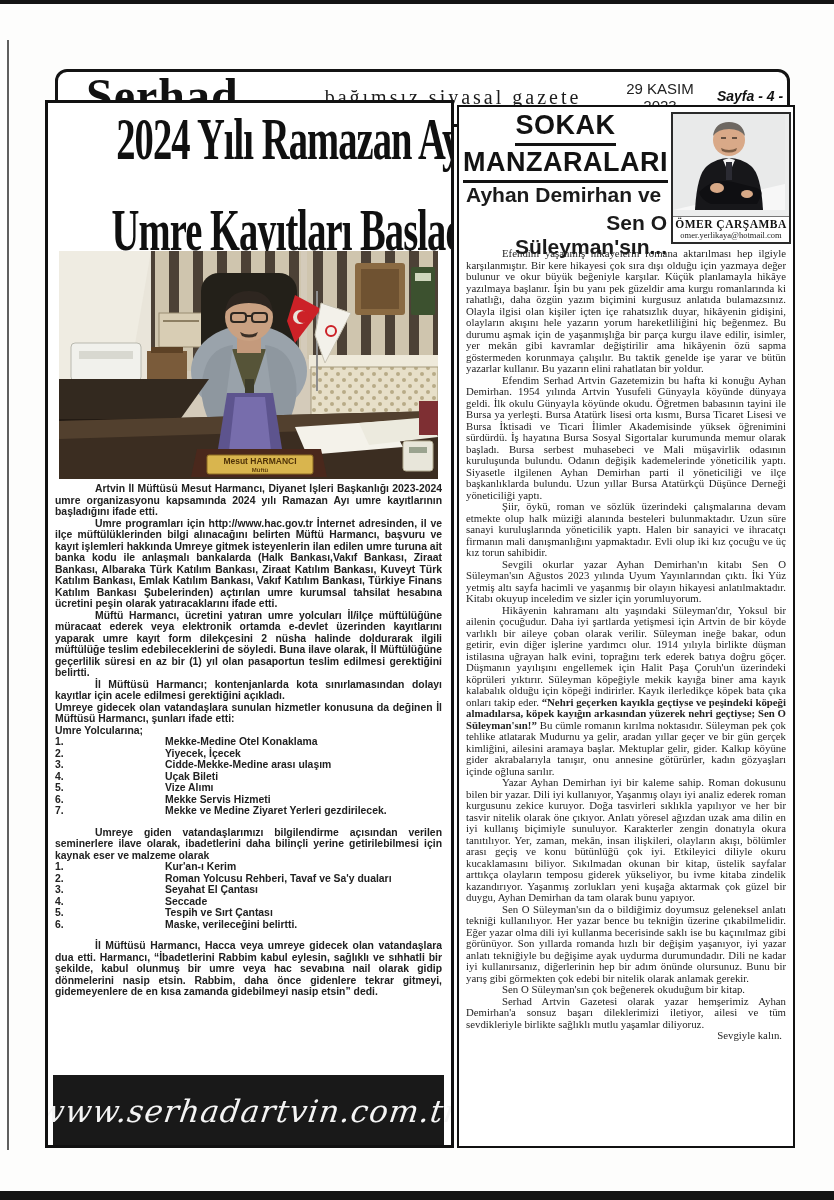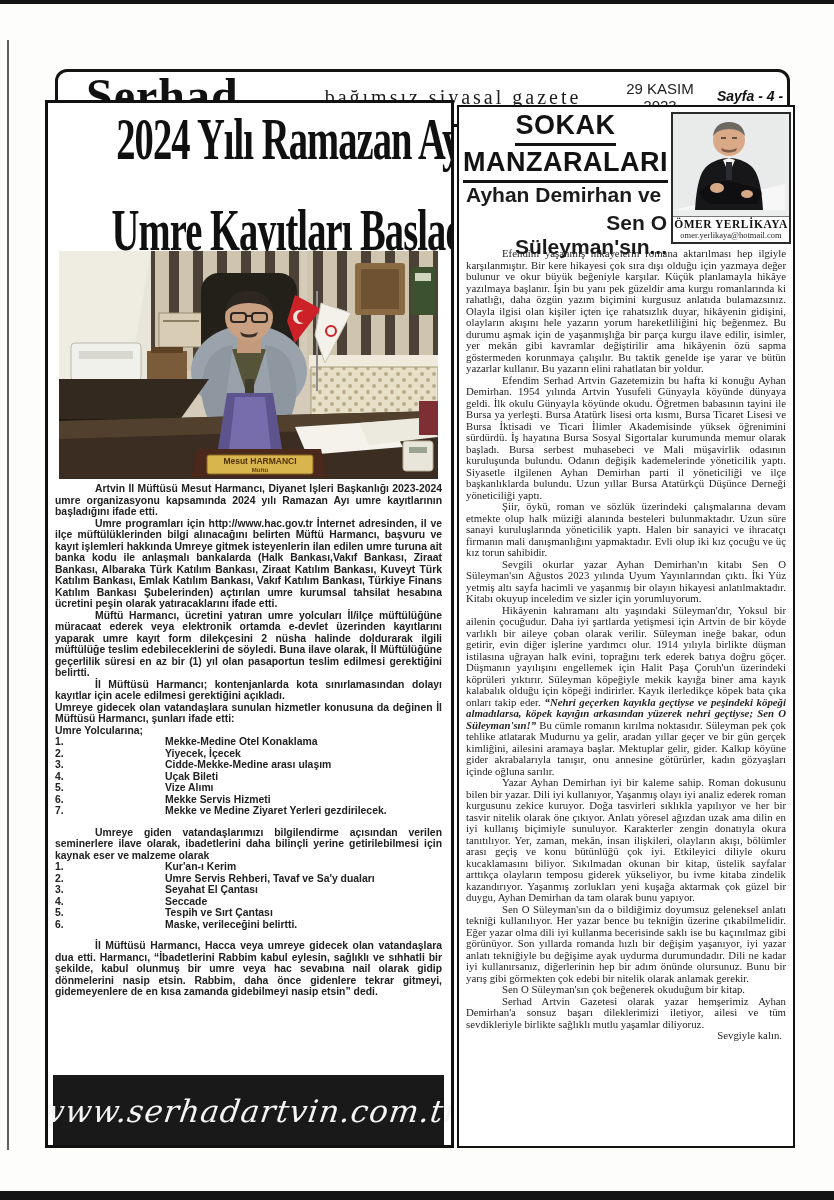--- a/index.html
+++ b/index.html
@@ -39,21 +39,21 @@
   .col-title{position:absolute;left:4px;top:2px;width:205px;text-align:center;font-family:"Liberation Sans",sans-serif;font-weight:bold;color:#131313;}
   .col-title .t1,.col-title .t2{display:inline-block;font-size:27px;letter-spacing:.5px;border-bottom:3px solid #131313;padding-bottom:1px;line-height:33px;}
   .col-sub1{position:absolute;left:7px;top:76px;font-family:"Liberation Sans",sans-serif;font-weight:bold;font-size:21px;color:#1b1b1b;}
   .col-sub2{position:absolute;left:0px;top:104px;width:208px;text-align:right;font-family:"Liberation Sans",sans-serif;font-weight:bold;font-size:21px;color:#1b1b1b;}
   .author-box{position:absolute;left:212px;top:5px;width:116px;height:128px;border:2px solid #2a2a2a;background:#eceded;overflow:hidden;}
   .author-caption{position:absolute;left:0;bottom:0;width:100%;background:#fff;border-top:1px solid #777;padding:1px 0 2px 0;text-align:center;}
   .author-name{font-family:"Liberation Serif",serif;font-weight:bold;font-size:11.5px;letter-spacing:.5px;color:#111;line-height:13px;}
   .author-mail{font-family:"Liberation Serif",serif;font-size:8.5px;color:#222;line-height:9px;}
   .right-body{position:absolute;left:7px;top:141px;width:320px;height:893px;font-family:"Liberation Serif",serif;font-size:10.8px;line-height:11.5px;color:#242424;text-align:justify;overflow:hidden;}
   .right-body p{margin:0;text-indent:36px;}
-  .quote{font-weight:bold;font-style:italic;margin-top:36px;}
+  .quote{font-weight:bold;margin-top:36px;}
   .signoff{text-align:right;text-indent:0 !important;padding-right:4px;}
 </style>
 </head>
 <body>
 
 <div class="page">
 
   <div class="edge-top"></div>
   <div class="edge-bottom"></div>
   <div class="edge-left"></div>
@@ -192,21 +192,21 @@
           <span class="ltxt">Mekke ve Medine Ziyaret Yerleri gezdirilecek.</span>
         </div>
       <div class="gap10"></div>
       <p>Umreye giden vatandaşlarımızı bilgilendirme açısından verilen seminerlere ilave olarak, ibadetlerini daha bilinçli yerine getirilebilmesi için kaynak eser ve malzeme olarak</p>
       <div class="lrow">
           <span class="lnum">1.</span>
           <span class="ltxt">Kur'an-ı Kerim</span>
         </div>
       <div class="lrow">
           <span class="lnum">2.</span>
-          <span class="ltxt">Umre Servis Rehberi, Tavaf ve Sa'y duaları</span>
+          <span class="ltxt">Roman Yolcusu Rehberi, Tavaf ve Sa'y duaları</span>
         </div>
       <div class="lrow">
           <span class="lnum">3.</span>
           <span class="ltxt">Seyahat El Çantası</span>
         </div>
       <div class="lrow">
           <span class="lnum">4.</span>
           <span class="ltxt">Seccade</span>
         </div>
       <div class="lrow">
@@ -248,21 +248,21 @@
         <ellipse cx="44" cy="74" rx="7" ry="5" fill="#d8a987"></ellipse>
         <ellipse cx="74" cy="80" rx="6" ry="4" fill="#d8a987"></ellipse>
 
         <circle cx="56" cy="26" r="16" fill="#d9a988"></circle>
         <path d="M40,22 q2,-14 16,-14 q14,0 16,14 q-5,-7 -16,-7 q-11,0 -16,7Z" fill="#6e6862"></path>
         <path d="M48,34 q4,2 8,2 q4,0 8,-2 l-1,3 q-7,3 -14,0Z" fill="#7a5b43"></path>
         <line x1="48" y1="24" x2="53" y2="24" stroke="#46392e" stroke-width="1.6"></line>
         <line x1="59" y1="24" x2="64" y2="24" stroke="#46392e" stroke-width="1.6"></line>
       </svg>
       <div class="author-caption">
-        <div class="author-name">ÖMER YERLİKAYA</div>
+        <div class="author-name">ÖMER ÇARŞAMBA</div>
         <div class="author-mail">omer.yerlikaya@hotmail.com</div>
       </div>
     </div>
 
     <div class="right-body">
       <p>Efendim yaşanmış hikayelerin romana aktarılması hep ilgiyle karşılanmıştır. Bir kere hikayesi çok sıra dışı olduğu için yazmaya değer bulunur ve okur büyük beğeniyle karşılar. Küçük planlamayla hikâye yazılmaya başlanır. İşin bu yanı pek güzeldir ama kurgu romanlarında ki rahatlığı, daha özgün yazım biçimini kurgusuz anlatıda bulamazsınız. Olayla ilgisi olan kişiler içten içe rahatsızlık duyar, hikâyenin gidişini, olayların akışını hele yazarın yorum hareketliliğini hiç beğenmez. Bu durumu aşmak için de yaşanmışlığa bir parça kurgu ilave edilir, isimler, yer mekân gibi kavramlar değiştirilir ama hikâyenin özü sapma göstermeden korunmaya çalışılır. Bu taktik genelde işe yarar ve bütün yazarlar kullanır. Bu yazarın elini rahatlatan bir yoldur.</p>
       <p>Efendim Serhad Artvin Gazetemizin bu hafta ki konuğu Ayhan Demirhan. 1954 yılında Artvin Yusufeli Günyayla köyünde dünyaya geldi. İlk okulu Günyayla köyünde okudu. Öğretmen babasının tayini ile Bursa ya yerleşti. Bursa Atatürk lisesi orta kısmı, Bursa Ticaret Lisesi ve Bursa İktisadi ve Ticari İlimler Akademisinde yüksek öğrenimini sürdürdü. İş hayatına Bursa Sosyal Sigortalar kurumunda memur olarak başladı. Bursa serbest muhasebeci ve Mali müşavirlik odasının kuruluşunda bulundu. Odanın değişik kademelerinde yöneticilik yaptı. Siyasetle ilgilenen Ayhan Demirhan parti il yöneticiliği ve ilçe başkanlıklarda bulundu. Uzun yıllar Bursa Atatürkçü Düşünce Derneği yöneticiliği yaptı.</p>
       <p>Şiir, öykü, roman ve sözlük üzerindeki çalışmalarına devam etmekte olup halk müziği alanında besteleri bulunmaktadır. Uzun süre sanayi kuruluşlarında yöneticilik yaptı. Halen bir sanayici ve ihracatçı firmanın mali danışmanlığını yapmaktadır. Evli olup iki kız çocuğu ve üç kız torun sahibidir.</p>
       <p>Sevgili okurlar yazar Ayhan Demirhan'ın kitabı Sen O Süleyman'sın Ağustos 2023 yılında Uyum Yayınlarından çıktı. İki Yüz yetmiş altı sayfa hacimli ve yaşanmış bir olayın hikayesi anlatılmaktadır. Kitabı okuyup inceledim ve sizler için yorumluyorum.</p>
       <p><span>Hikâyenin kahramanı altı yaşındaki Süleyman'dır, Yoksul bir ailenin çocuğudur. Daha iyi şartlarda yetişmesi için Artvin de bir köyde varlıklı bir aileye çoban olarak verilir. Süleyman ineğe bakar, odun getirir, evin diğer işlerine yardımcı olur. 1914 yılıyla birlikte düşman istilasına uğrayan halk evini, toprağını terk ederek batıya doğru göçer. Düşmanın yayılışını engellemek için Halit Paşa Çoruh'un üzerindeki köprüleri yıktırır. Süleyman köpeğiyle mekik kayığa biner ama kayık kalabalık olduğu için köpeği indirirler. Kayık ilerledikçe köpek bata çıka onları takip eder. </span><span class="quote">“Nehri geçerken kayıkla geçtiyse ve peşindeki köpeği almadılarsa, köpek kayığın arkasından yüzerek nehri geçtiyse; Sen O Süleyman'sın!”</span><span> Bu cümle romanın kırılma noktasıdır. Süleyman pek çok tehlike atlatarak Mudurnu ya gelir, aradan yıllar geçer ve bir gün gerçek kimliğini, ailesini aramaya başlar. Mektuplar gelir, gider. Kalkıp köyüne gider akrabalarıyla tanışır, onu annesine götürürler, kadın gözyaşları içinde oğluna sarılır.</span></p>

